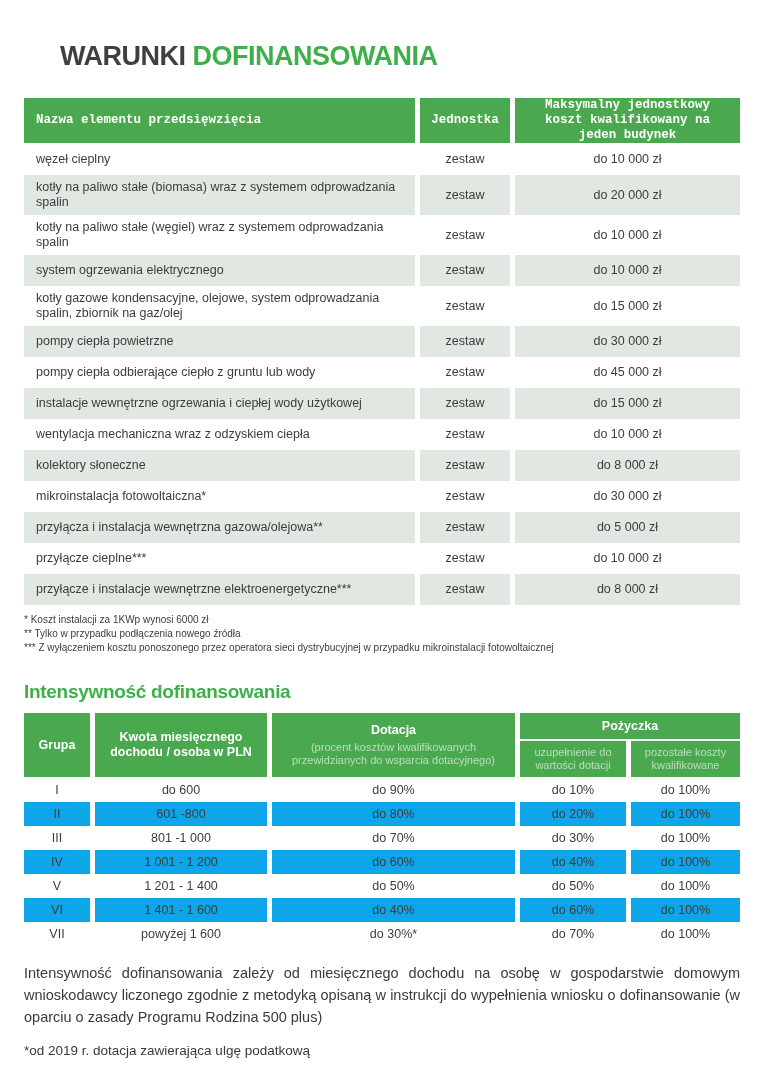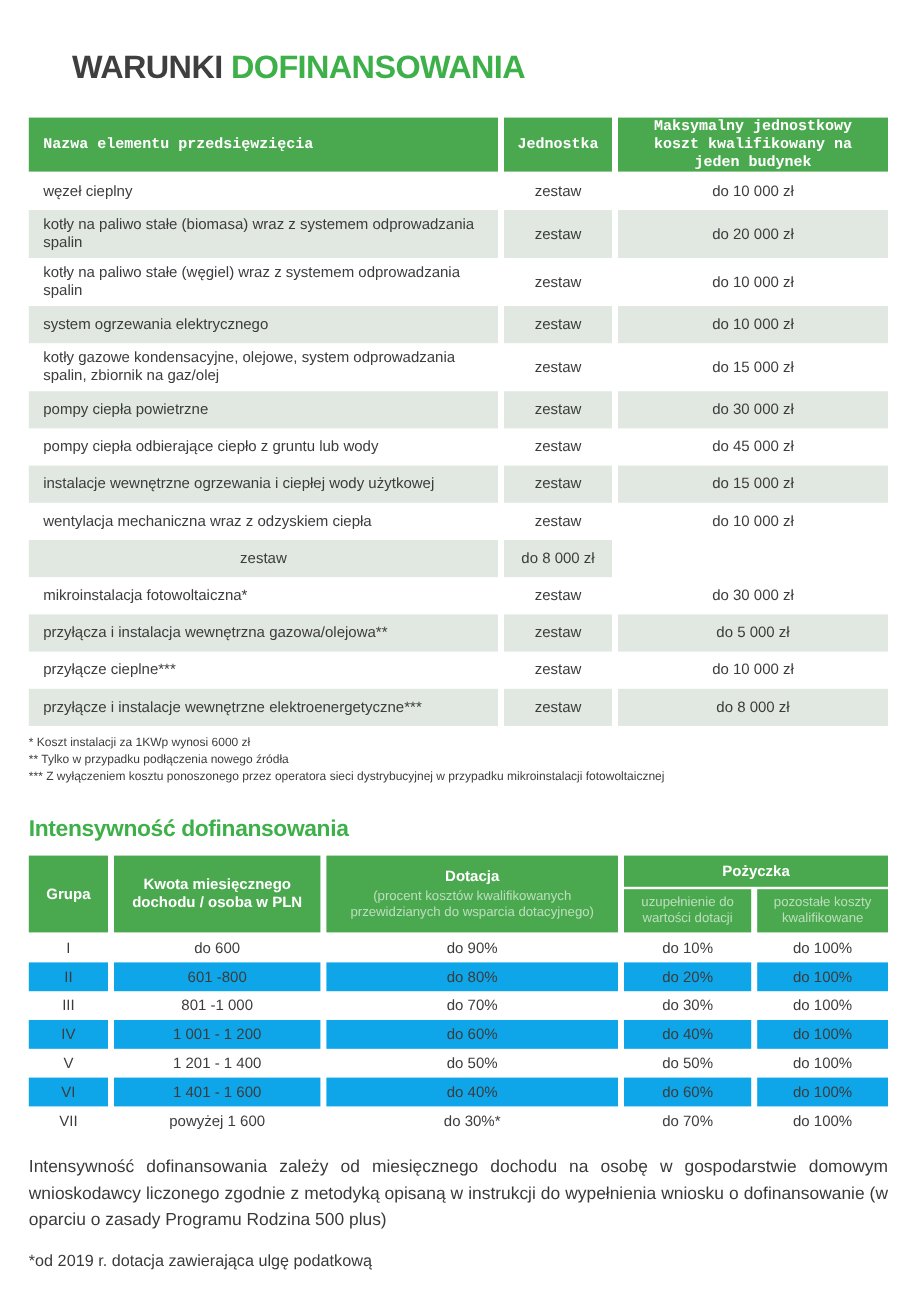--- a/index.html
+++ b/index.html
@@ -140,20 +140,21 @@
       <div class="cell td-name">instalacje wewnętrzne ogrzewania i ciepłej wody użytkowej</div>
       <div class="cell td-center">zestaw</div>
       <div class="cell td-center">do 15 000 zł</div>
     </div>
     <div class="t1-row data">
       <div class="cell td-name">wentylacja mechaniczna wraz z odzyskiem ciepła</div>
       <div class="cell td-center">zestaw</div>
       <div class="cell td-center">do 10 000 zł</div>
     </div>
     <div class="t1-row data alt">
+      <div class="cell td-name">kolektory słoneczne</div>
       <div class="cell td-center">zestaw</div>
       <div class="cell td-center">do 8 000 zł</div>
     </div>
     <div class="t1-row data">
       <div class="cell td-name">mikroinstalacja fotowoltaiczna*</div>
       <div class="cell td-center">zestaw</div>
       <div class="cell td-center">do 30 000 zł</div>
     </div>
     <div class="t1-row data alt">
       <div class="cell td-name">przyłącza i instalacja wewnętrzna gazowa/olejowa**</div>

